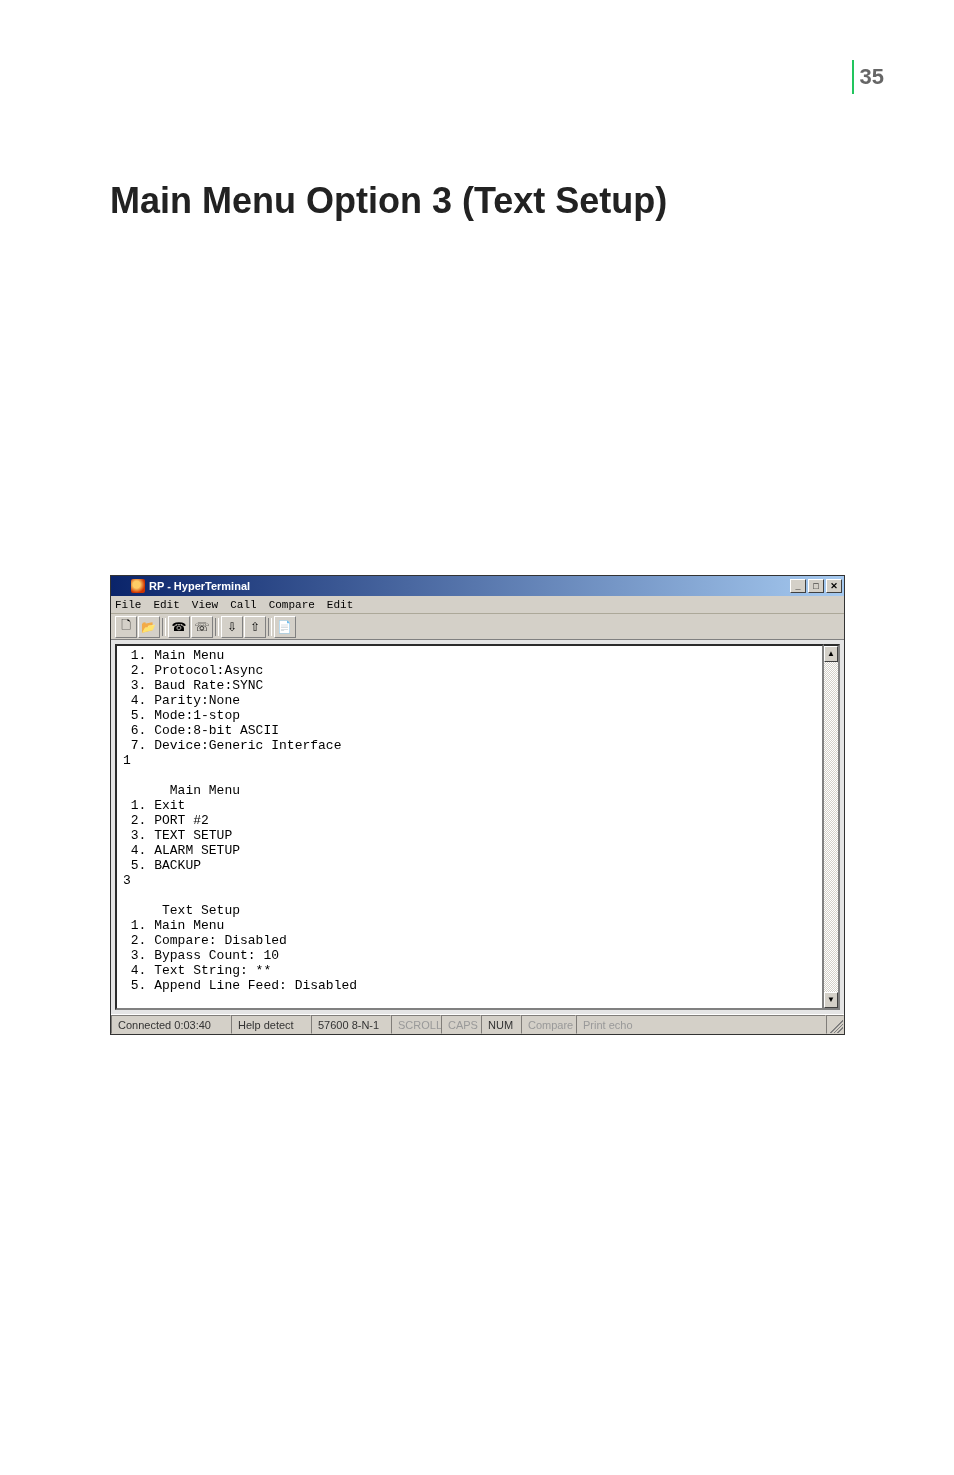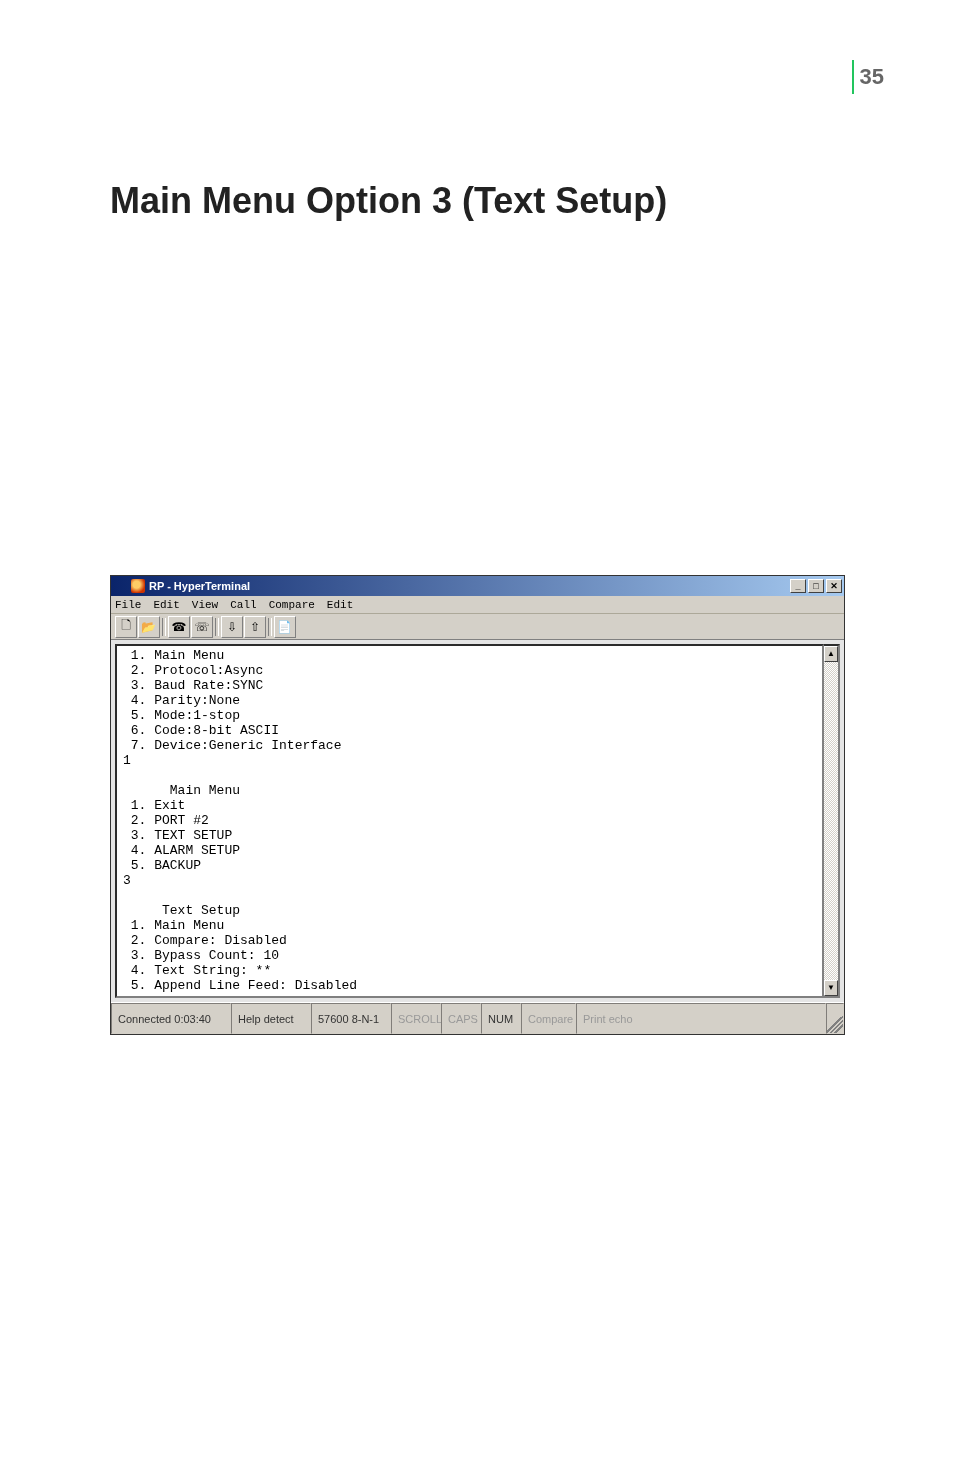--- a/index.html
+++ b/index.html
@@ -148,21 +148,21 @@
     background: #d4d0c8;
     border: 1px solid #fff;
     border-right-color: #404040;
     border-bottom-color: #404040;
     font-size: 8px;
     text-align: center;
     line-height: 14px;
   }
   .sb-track { flex: 1; background: repeating-conic-gradient(#d4d0c8 0% 25%, #fff 0% 50%) 50% / 2px 2px; }
   .statusbar {
-    height: 32px;
+    height: 20px;
     background: #d4d0c8;
     border-top: 1px solid #fff;
     display: flex;
     align-items: stretch;
     font-size: 11px;
     color: #333;
   }
   .status-cell {
     border: 1px inset #d4d0c8;
     padding: 1px 6px;

